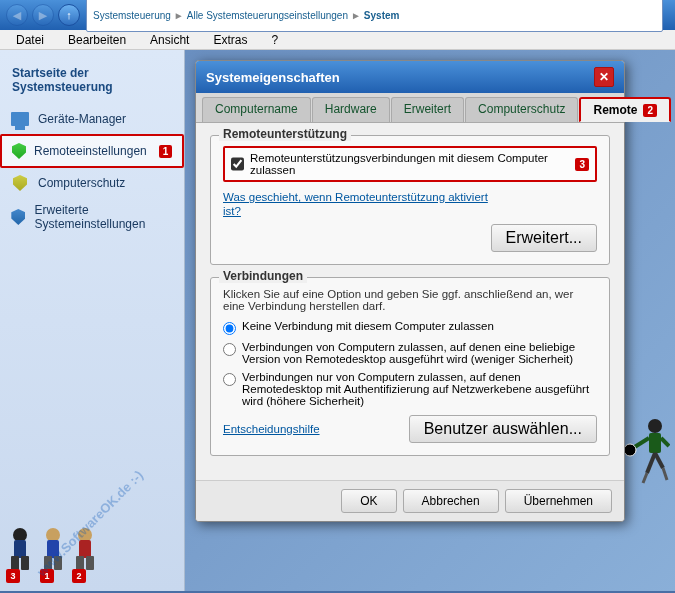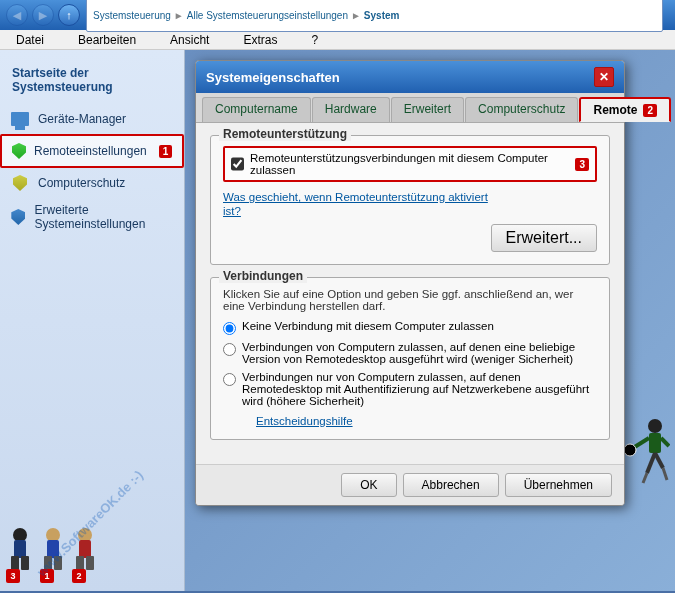--- a/index.html
+++ b/index.html
@@ -56,21 +56,21 @@
     .address-bar .part.current { font-weight: bold; }
 
     
     .menu-bar {
       background: #f0f0f0;
       height: 20px;
       display: flex;
       align-items: center;
       padding: 0 8px;
       border-bottom: 1px solid #ccc;
-      gap: 18px;
+      gap: 8px;
     }
     .menu-item {
       padding: 2px 8px;
       cursor: pointer;
       border-radius: 3px;
       font-size: 12px;
     }
 
     
     .main-layout {
@@ -511,22 +511,23 @@
           <div class="radio-option">
             <input type="radio" name="rdp" style="">
             <label class="radio-label">Verbindungen von Computern zulassen, auf denen eine beliebige Version von Remotedesktop ausgeführt wird (weniger Sicherheit)</label>
           </div>
 
           <div class="radio-option">
             <input type="radio" name="rdp" style="">
             <label class="radio-label">Verbindungen nur von Computern zulassen, auf denen Remotedesktop mit Authentifizierung auf Netzwerkebene ausgeführt wird (höhere Sicherheit)</label>
           </div>
 
-          <div style="display:flex; justify-content:space-between; align-items:center; margin-top:8px;margin-left:33px;">
+          <div style="display:flex; justify-content:space-between; align-items:center; margin-top:8px;">
             <a class="link-text" href="#">Entscheidungshilfe</a>
+            <button class="btn">Benutzer auswählen...</button>
           </div>
         </div>
 
       </div>
 
       <div class="dialog-footer">
         <button class="btn-footer">OK</button>
         <button class="btn-footer">Abbrechen</button>
         <button class="btn-footer">Übernehmen</button>
       </div>

